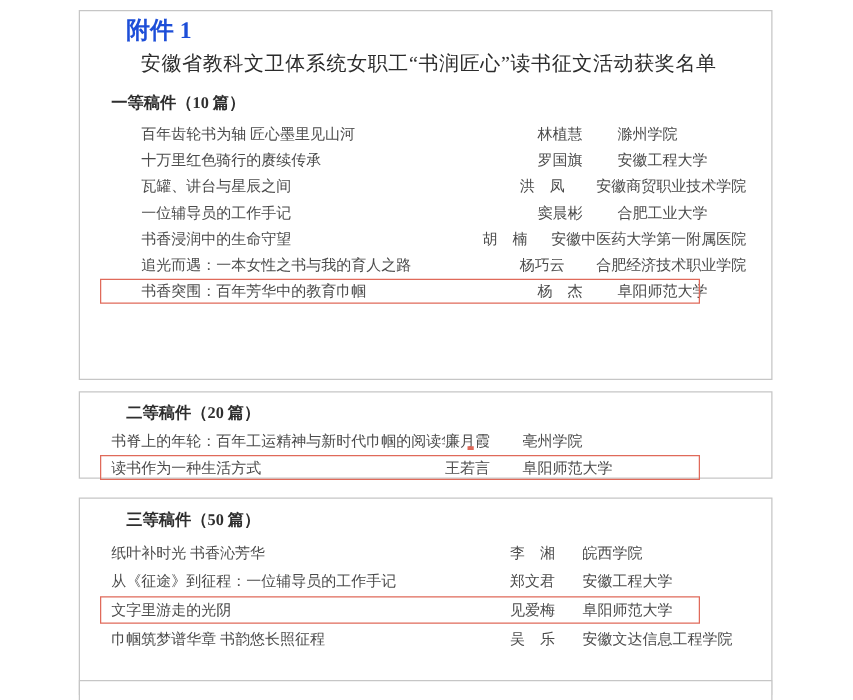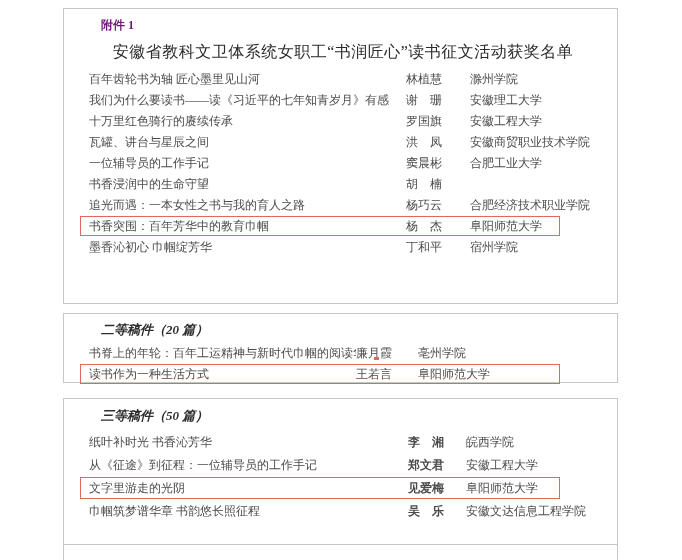--- a/index.html
+++ b/index.html
@@ -4,91 +4,83 @@
 <style>
   * { margin:0; padding:0; box-sizing:border-box; }
   html,body { width:682px; height:560px; background:#ffffff; overflow:hidden;
     font-family:"Liberation Serif","DejaVu Serif",serif; }
   .page-block { position:absolute; left:63px; width:555px; background:#ffffff;
     border:1px solid #c6c6c6; }
   #block1 { top:8px;  height:296px; padding:8px 20px 0 25px; }
   #block2 { top:313px; height:70px;  padding:7px 20px 0 25px; }
   #block3 { top:398px; height:158px; padding:8px 20px 0 25px; }
   #block4 { top:544px; height:60px; }
-  .attach { font-size:12px; font-weight:700; color:#701a75; line-height:16px;padding-left:12px; }
+  .attach { font-size:19px; font-weight:700; color:#1d4ed8; line-height:16px;padding-left:12px; }
   .doc-title { margin-top:8px; text-align:center; font-size:16px; font-weight:400;
     color:#2b2b2b; line-height:22px; letter-spacing:0.5px; }
   .sec-heading { margin-top:10px; font-size:13px; font-weight:700; color:#2e2e2e;
     line-height:18px; }
-  #block2 .sec-heading, #block3 .sec-heading { margin-top:0; padding-left:12px;font-style:italic; }
+  #block2 .sec-heading, #block3 .sec-heading { margin-top:0; padding-left:12px; }
   .rows { margin-top:6px; }
   #block2 .rows { margin-top:4px; }
   .row { display:flex; line-height:21px; height:21px; font-size:12px;
     color:#4b4b4b; white-space:nowrap; }
   .row .t { overflow:hidden; }
-  .sec0 .t { width:317px; } .sec0 .a { width:64px; }
+  .sec0 .t { width:317px;margin-left:24px; } .sec0 .a { width:64px; }
   .sec1 .t { width:267px; } .sec1 .a { width:62px; }
-  .sec2 .t { width:319px; } .sec2 .a { width:58px;font-weight:bold; }
+  .sec2 .t { width:319px; } .sec2 .a { width:58px; }
   .sec2 .row { line-height:23px; height:23px; }
   .hl { position:relative;align-items:center; }
   .hl::after { content:""; position:absolute; left:-9px; right:37px; top:0;
     bottom:1px; border:1px solid var(--red,#e06a5a); pointer-events:none; }
   .red-mark { position:absolute; left:374px; top:357px; width:5px; height:3px;
     background:var(--red,#e06a5a); }
 </style>
 </head>
 <body>
 
 <div id="block1" class="page-block">
   <div class="attach">附件 1</div>
   <div class="doc-title">安徽省教科文卫体系统女职工“书润匠心”读书征文活动获奖名单</div>
+  <div class="sec-heading">一等稿件（10 篇）</div>
   <div class="rows sec0">
       <div class="row">
         <span class="t">百年齿轮书为轴 匠心墨里见山河</span>
         <span class="a">林植慧</span>
         <span class="i">滁州学院</span>
-      </div>
-      <div class="row">
-        <span class="t">我们为什么要读书——读《习近平的七年知青岁月》有感</span>
-        <span class="a">谢　珊</span>
-        <span class="i">安徽理工大学</span>
       </div>
       <div class="row">
         <span class="t">十万里红色骑行的赓续传承</span>
         <span class="a">罗国旗</span>
         <span class="i">安徽工程大学</span>
       </div>
       <div class="row">
         <span class="t">瓦罐、讲台与星辰之间</span>
         <span class="a">洪　凤</span>
         <span class="i">安徽商贸职业技术学院</span>
       </div>
       <div class="row">
         <span class="t">一位辅导员的工作手记</span>
         <span class="a">窦晨彬</span>
         <span class="i">合肥工业大学</span>
       </div>
       <div class="row">
         <span class="t">书香浸润中的生命守望</span>
         <span class="a">胡　楠</span>
+        <span class="i">安徽中医药大学第一附属医院</span>
       </div>
       <div class="row">
         <span class="t">追光而遇：一本女性之书与我的育人之路</span>
         <span class="a">杨巧云</span>
         <span class="i">合肥经济技术职业学院</span>
       </div>
       <div class="row hl">
         <span class="t">书香突围：百年芳华中的教育巾帼</span>
         <span class="a">杨　杰</span>
         <span class="i">阜阳师范大学</span>
-      </div>
-      <div class="row">
-        <span class="t">墨香沁初心 巾帼绽芳华</span>
-        <span class="a">丁和平</span>
-        <span class="i">宿州学院</span>
       </div>
     </div>
 </div>
 
 <div id="block2" class="page-block">
   <div class="sec-heading">二等稿件（20 篇）</div>
   <div class="rows sec1">
       <div class="row">
         <span class="t">书脊上的年轮：百年工运精神与新时代巾帼的阅读华章</span>
         <span class="a">廉月霞</span>

